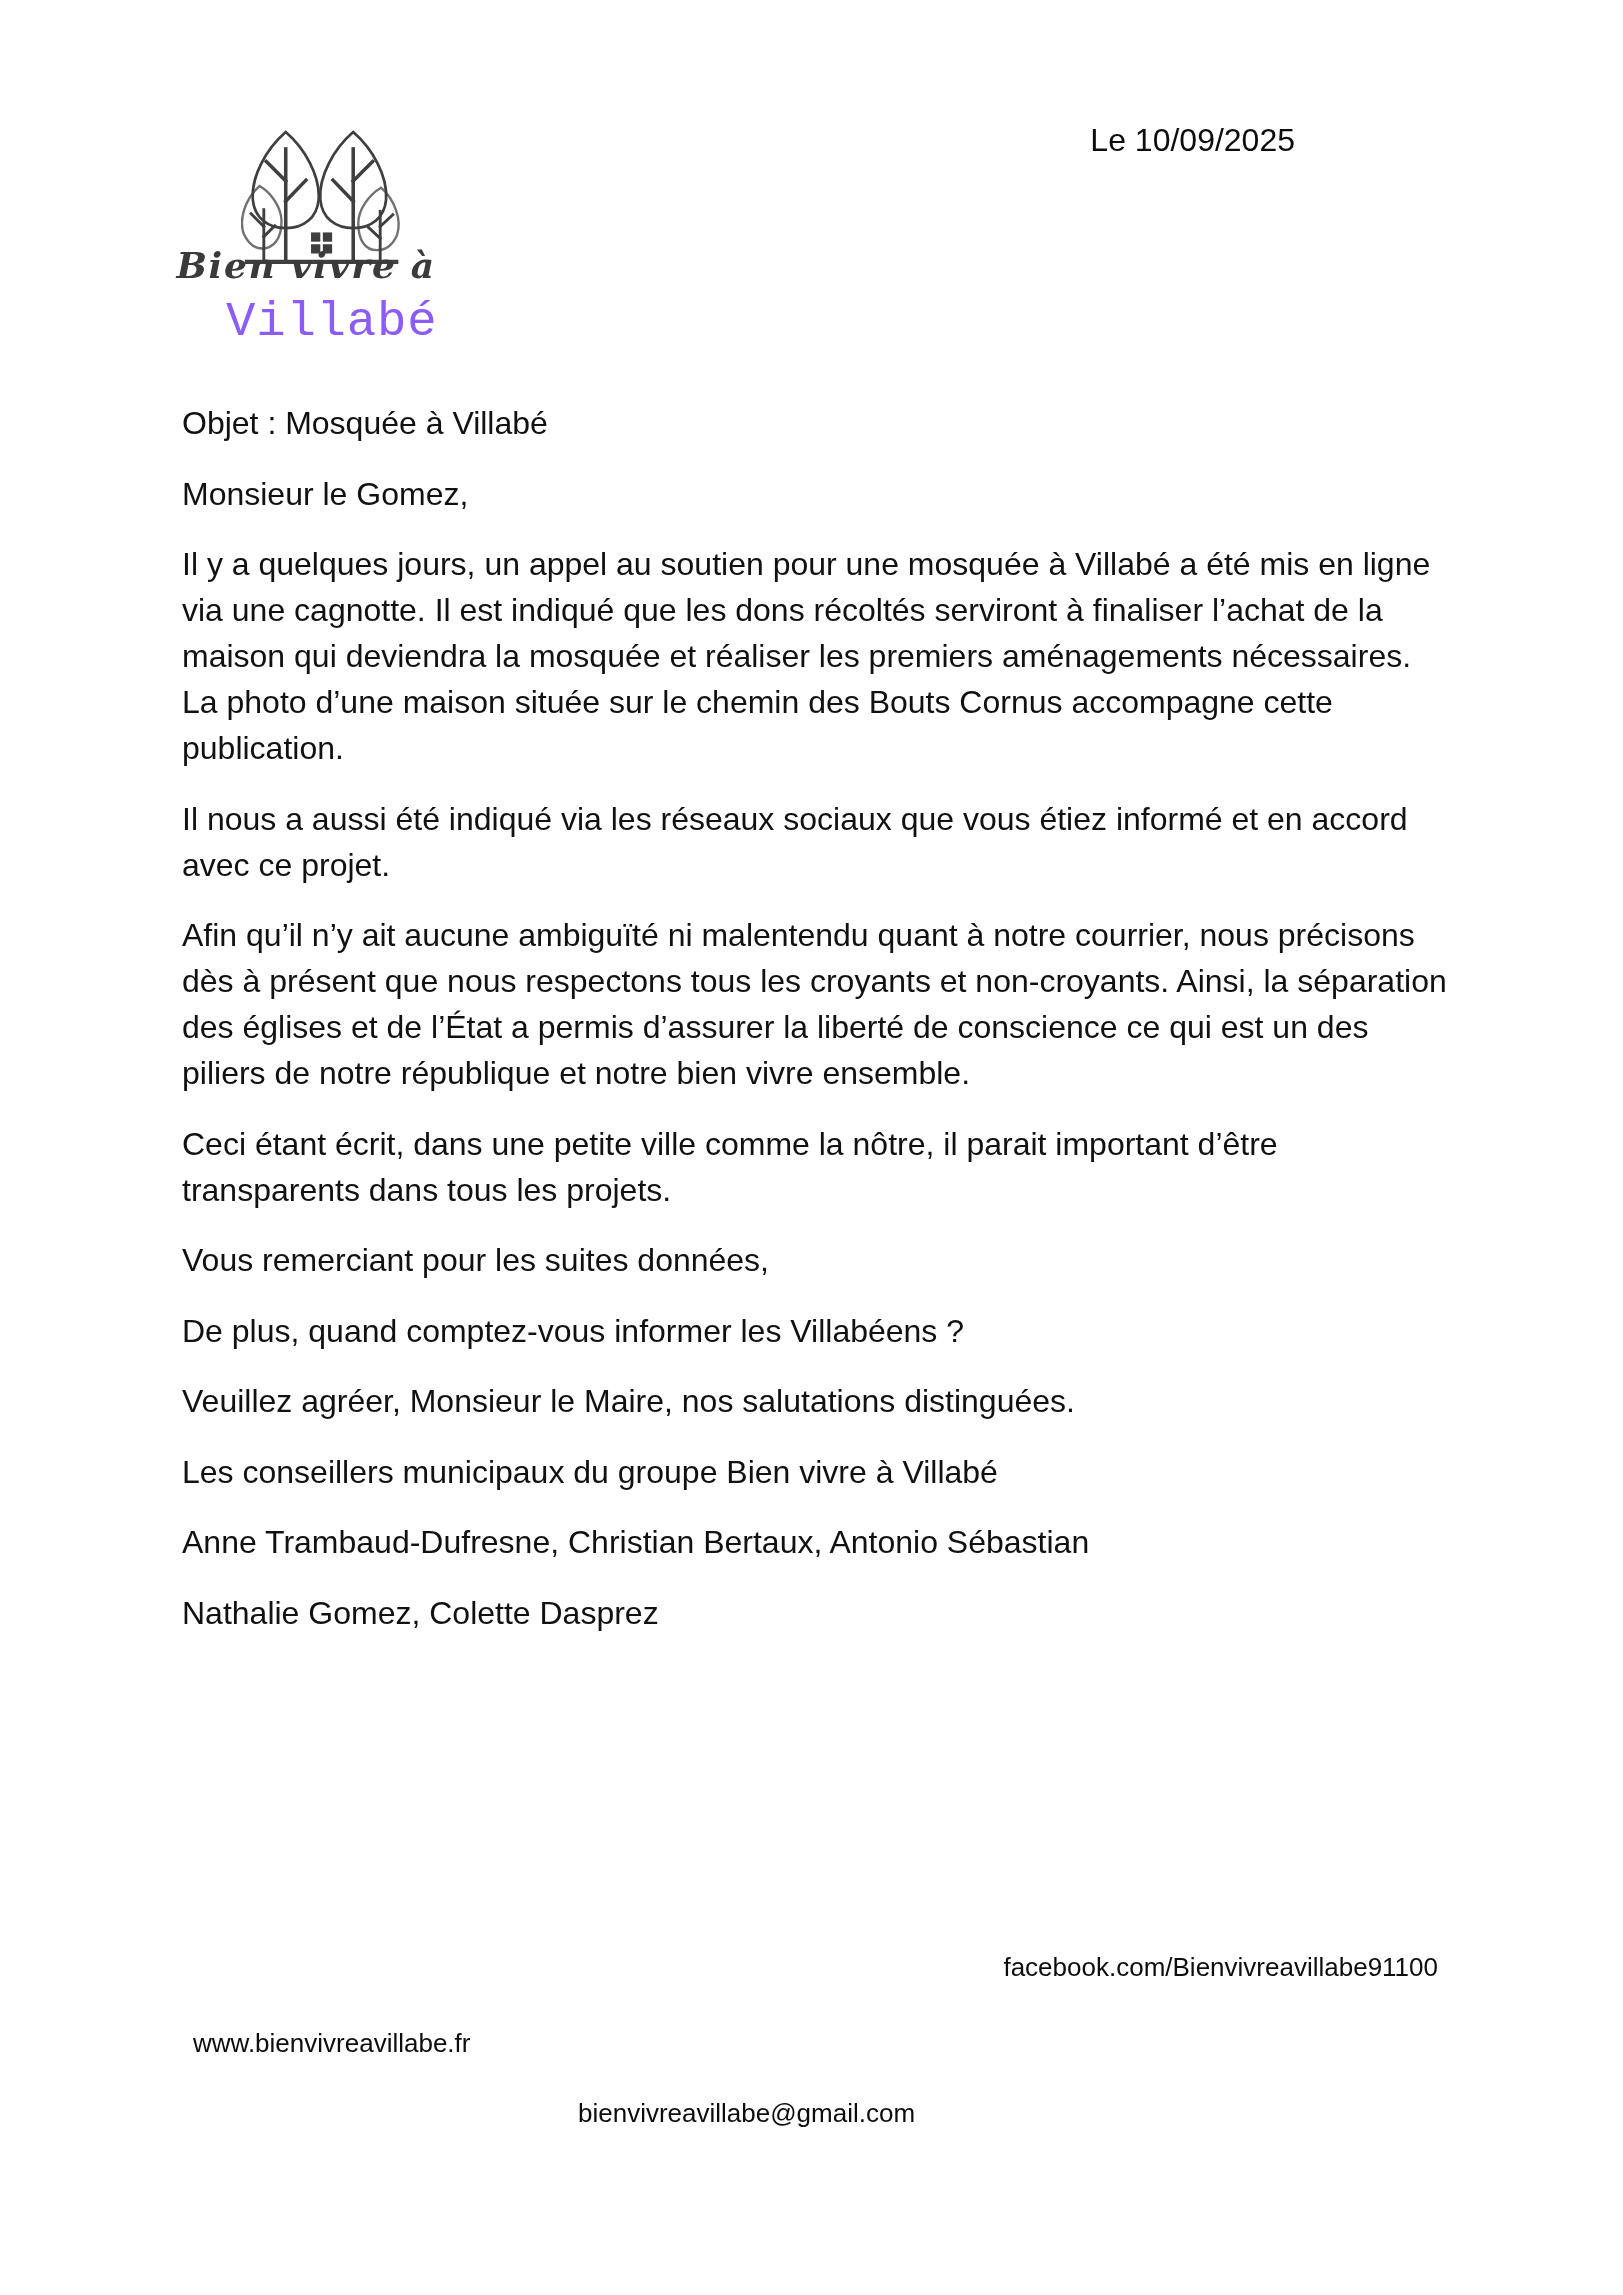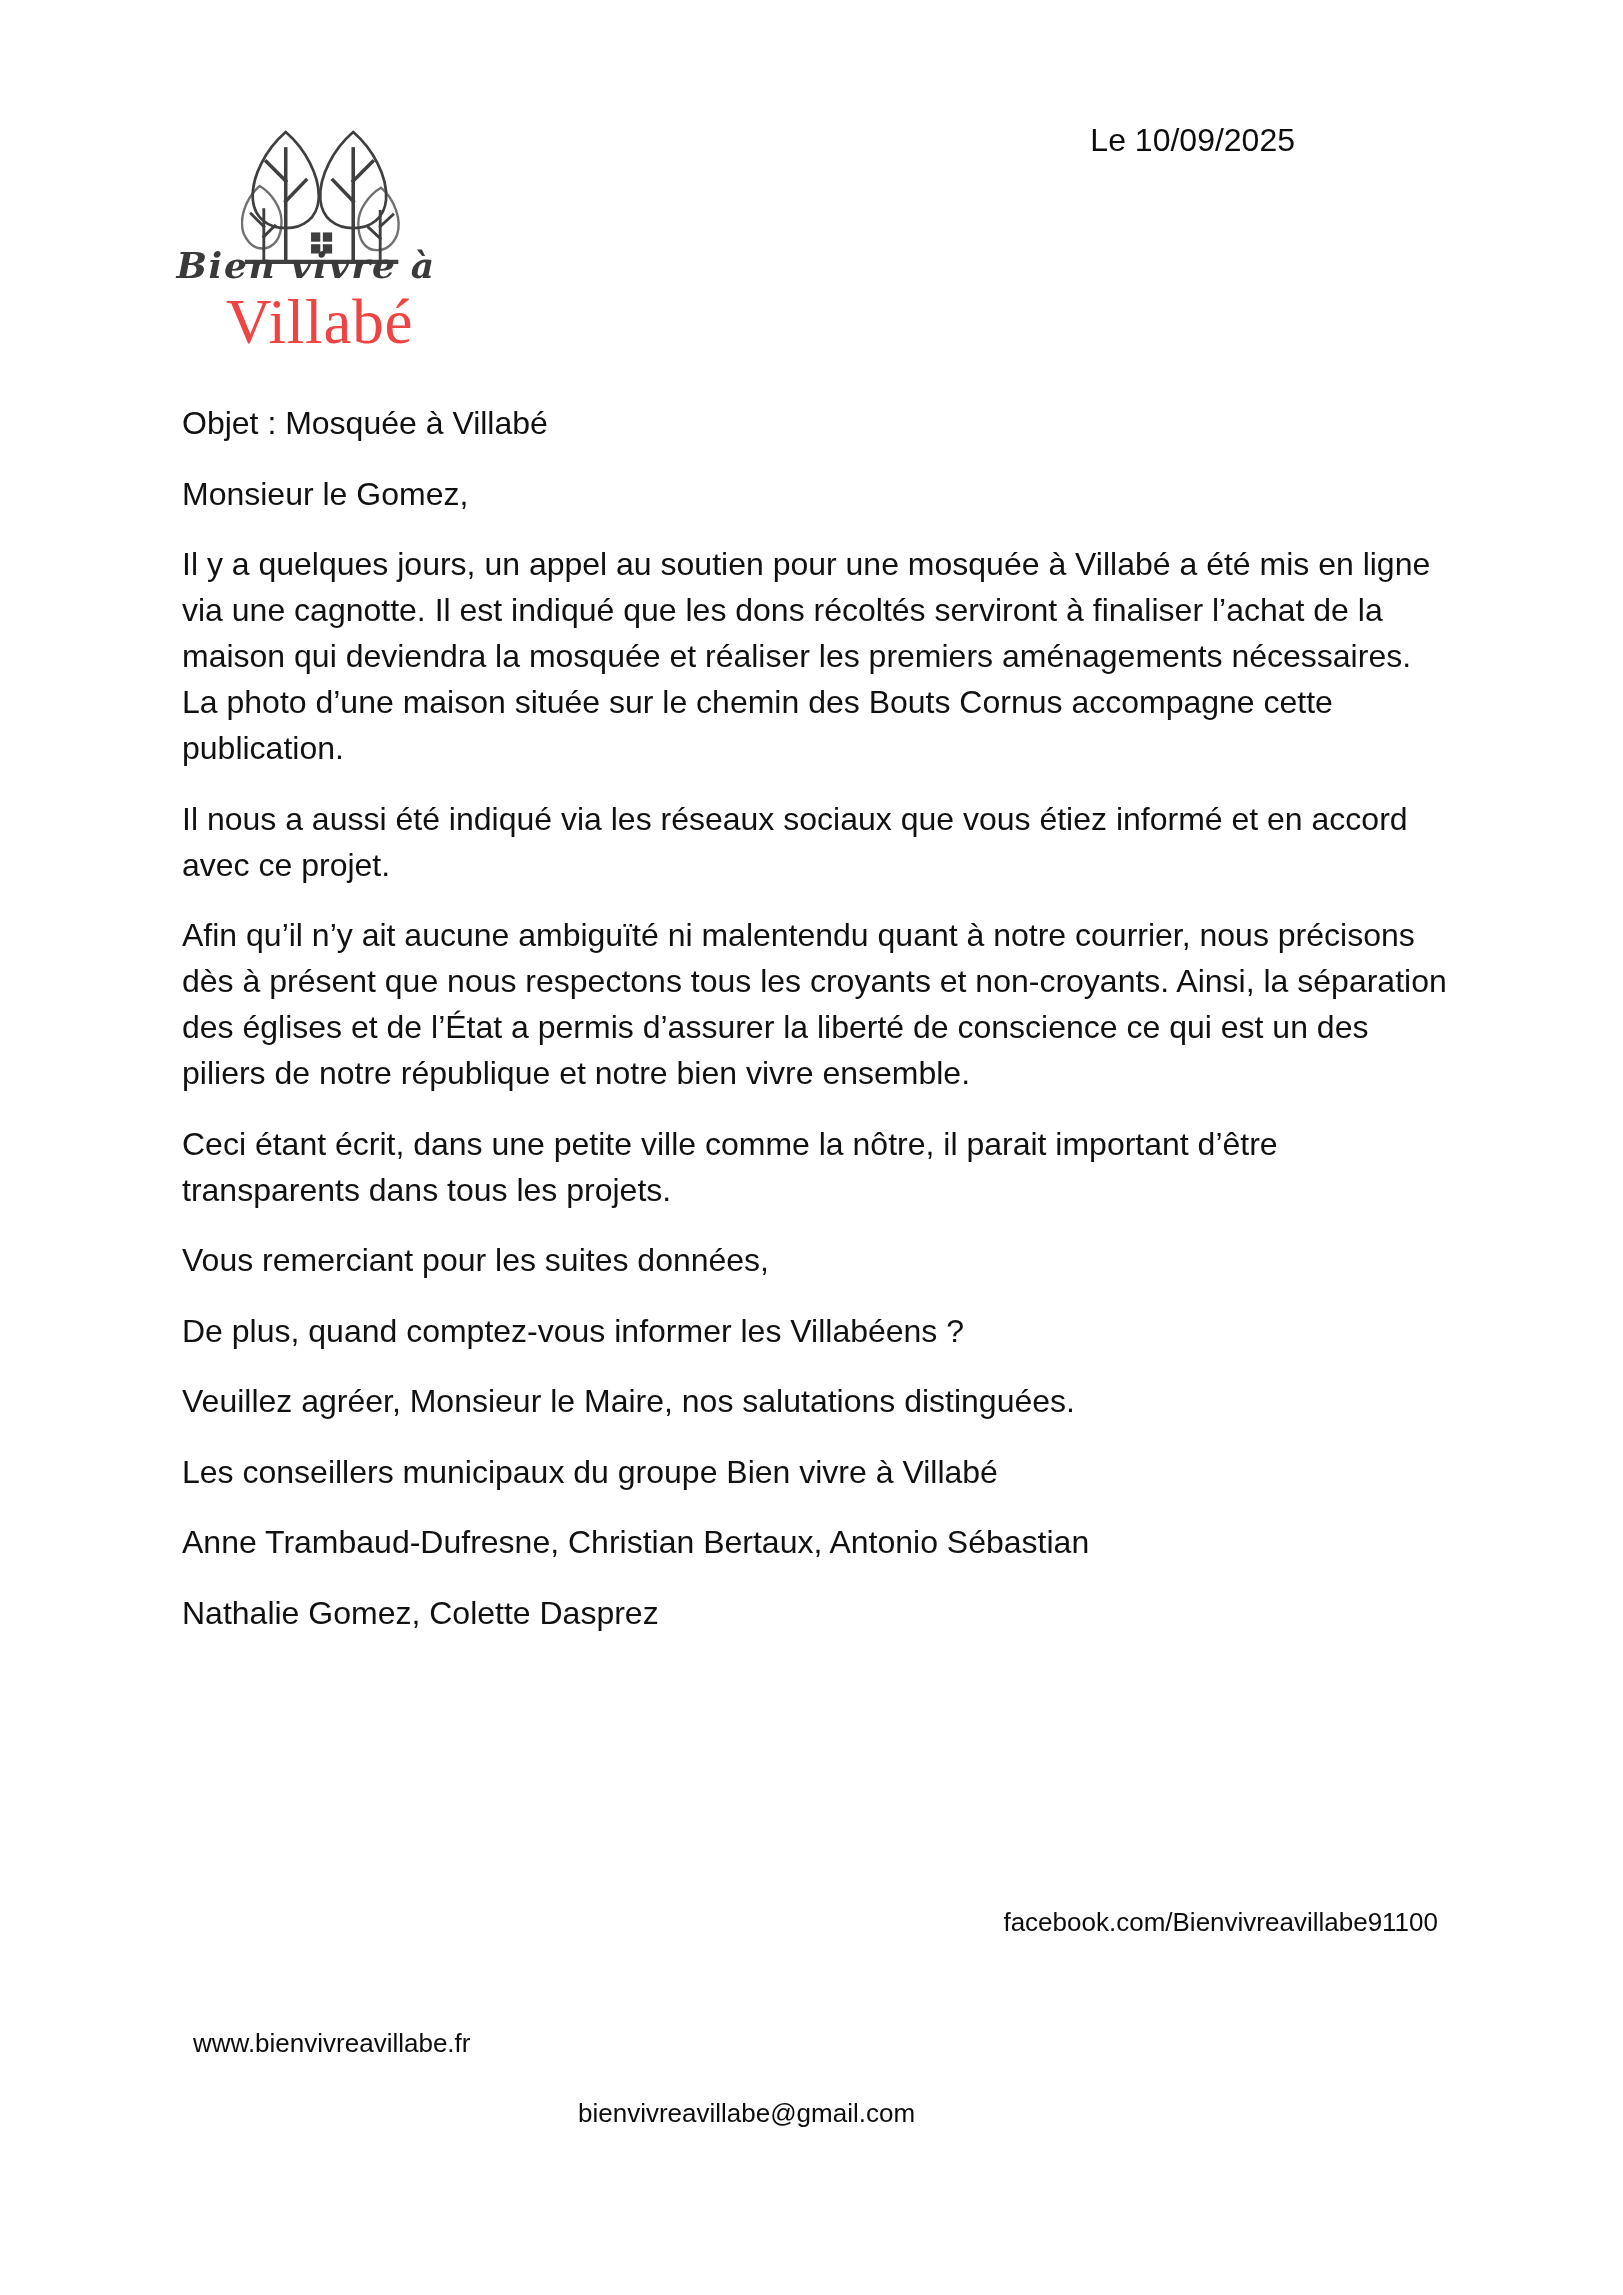--- a/index.html
+++ b/index.html
@@ -23,38 +23,38 @@
   }
   .logo svg{position:absolute; left:68px; top:4.2px;}
   .logo-script{
     position:absolute; left:3.4px; top:117px; width:277px;
     font-family:"DejaVu Serif", serif; font-style:italic; font-weight:600;
     font-size:36px; line-height:51px; letter-spacing:1.7px;
     color:#3a3a3a; white-space:nowrap;
   }
   .logo-name{
     position:absolute; left:53px; top:167px; width:203px;
-    font-family:Liberation Serif, serif;
-    font-size:63px; line-height:64px; letter-spacing:0.8px;
-    color:#ef4444; white-space:nowrap;
+    font-family:Liberation Mono, monospace;
+    font-size:49px; line-height:64px; letter-spacing:0.8px;
+    color:#8b5cf6; white-space:nowrap;
   }
   
   .content{
     position:absolute; left:182px; top:400px; width:1268px;
     font-size:32px; line-height:46px;
   }
   .content p{margin:0 0 24.5px 0; padding:0;}
   .italic{}
   
   .footer-item{
     position:absolute; font-size:26px; line-height:32px; color:#0d0d0d;
     white-space:nowrap;
   }
   .footer-website{left:193px; top:2027px;text-align:center;}
-  .footer-facebook{right:185px; top:1906px;}
+  .footer-facebook{right:185px; top:1951px;}
   .footer-email{left:578px; top:2097px;}
 </style>
 </head>
 <body>
 
 <div class="date-line">Le 10/09/2025</div>
 
 <div class="logo">
   <svg width="162" height="140" viewBox="0 0 192 166" fill="none" stroke="#3f3f3f" stroke-width="3.2" stroke-linecap="square">
 

